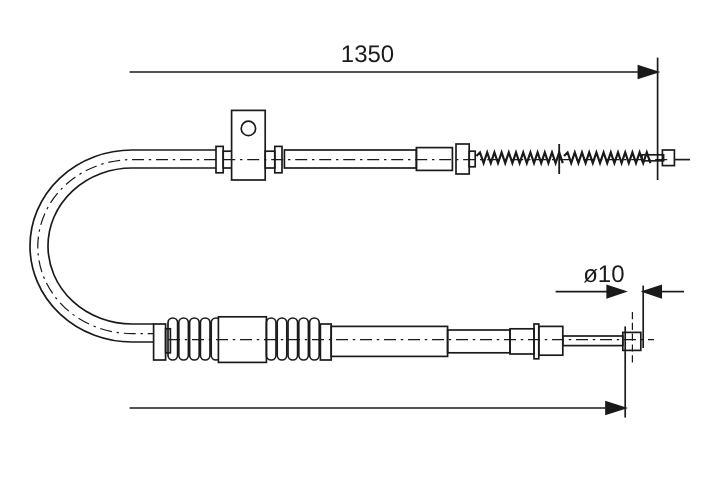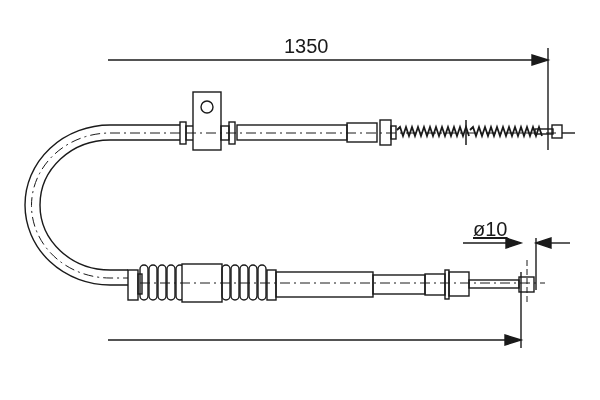--- a/index.html
+++ b/index.html
@@ -83,14 +83,14 @@
         <rect x="449" y="272" width="20" height="24"></rect>
         <rect x="469" y="280" width="50" height="8"></rect>
         <rect x="519" y="277" width="15" height="15"></rect>
         <line x1="140" y1="283" x2="545" y2="283" stroke-dasharray="10,4,2,4" stroke-width="1"></line>
         <line x1="527" y1="260" x2="527" y2="305" stroke-dasharray="6,3" stroke-width="1"></line>
       </g>
     </g>
   </svg>
 
   <div class="lbl" style="left:284px;top:36px;">1350</div>
-  <div class="lbl" style="left:473px;top:219px;text-decoration:underline;">ø10</div>
+  <div class="lbl" style="left:486px;top:219px;">ø10</div>
 </div>
 
 </body></html>

